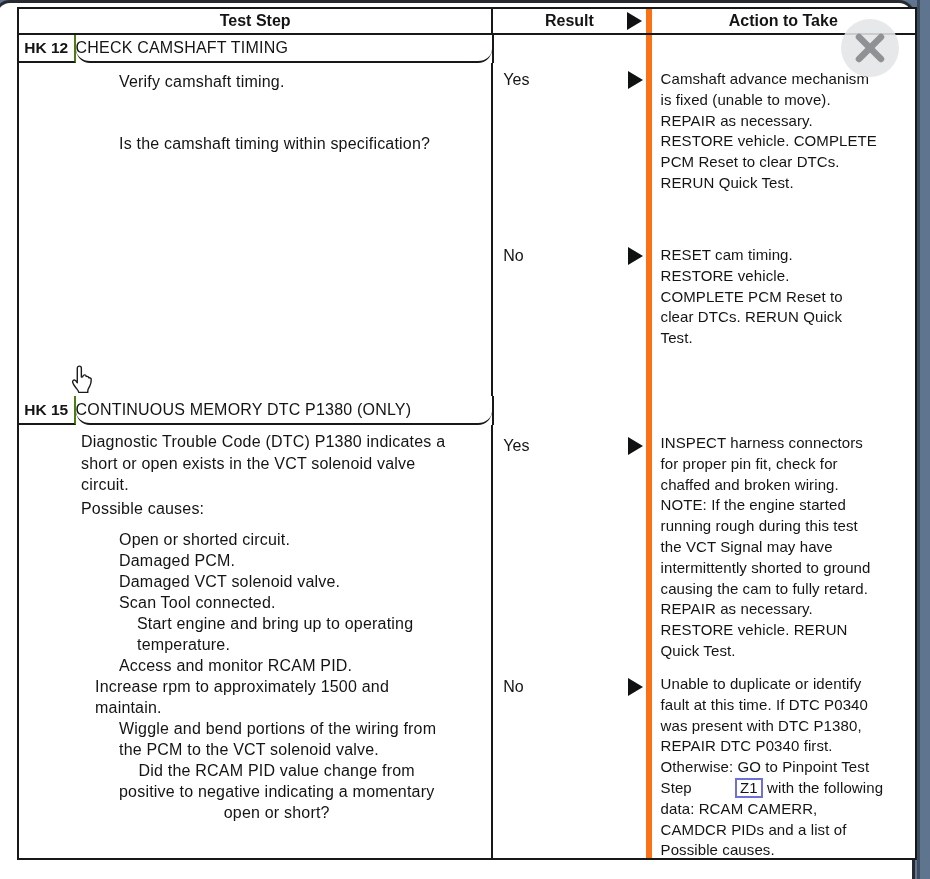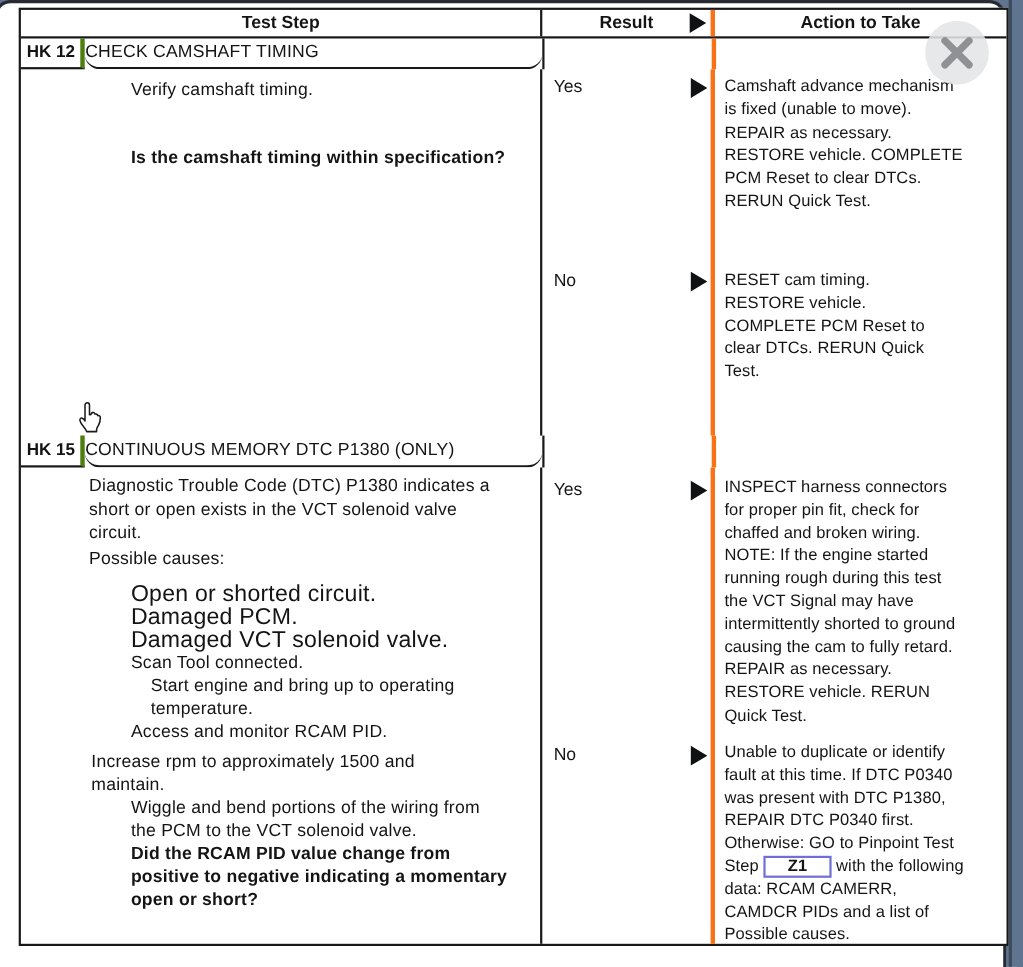--- a/index.html
+++ b/index.html
@@ -19,57 +19,57 @@
   .band-shadow{position:absolute;right:10px;top:0;width:3px;height:879px;background:rgba(20,26,36,.45);}
   
   .dtable{
     position:absolute;left:20px;top:4px;width:900px;
     border:2px solid #17181a;box-sizing:border-box;
     background:#fff;
   }
   .row{display:flex;box-sizing:border-box;}
   .c1{width:484px;box-sizing:border-box;}
   .c2{width:158px;border-left:2px solid #17181a;box-sizing:border-box;}
-  .c3{width:276px;border-left:4px solid #f97316;box-sizing:border-box;}
+  .c3{width:276px;border-left:6px solid #f97316;box-sizing:border-box;}
   .header-row{height:26px;border-bottom:2px solid #17181a;font-weight:bold;font-size:16px;}
   .header-row .cell{display:flex;align-items:center;justify-content:center;position:relative;}
   .tri{width:0;height:0;border-left:15px solid #101112;border-top:9px solid transparent;border-bottom:9px solid transparent;}
   .hdr-tri{position:absolute;right:4px;top:50%;transform:translateY(-50%);}
   .title-row{height:28px;}
-  .id-cell{width:56px;border-right:4px solid #4d7c0f;border-bottom:2px solid #17181a;
+  .id-cell{width:56px;border-right:2px solid #4d7c0f;border-bottom:2px solid #17181a;
     display:flex;align-items:center;justify-content:center;font-weight:bold;font-size:15.5px;}
   .title-cell{width:428px;border-bottom:2px solid #17181a;display:flex;align-items:center;
     font-size:16px;letter-spacing:.2px;border-radius:14px;}
   .body-row>div{position:relative;}
   .hk12-body{height:333px;}
   .hk15-body{height:433px;}
   
   .bullet-row{display:flex;padding-left:70px;font-size:16px;line-height:21px;letter-spacing:.2px;}
-  .dash-row{display:flex;padding-left:64px;font-size:21px;line-height:21px;letter-spacing:.2px;}
+  .dash-row{display:flex;padding-left:64px;font-size:16px;line-height:21px;letter-spacing:.2px;}
   .marker-box{width:30px;flex:none;padding-top:6px;}
   .dash-box{width:36px;flex:none;padding-top:9px;}
   .dot{width:9px;height:9px;border-radius:50%;background:#101112;}
   .dash{width:16px;height:2.5px;background:#101112;}
   .btext{white-space:pre-line;}
-  .bold{font-weight:bold;}
+  .bold{font-weight:normal;text-align:center;}
   .intro{margin:6px 0 0 62px;font-size:16px;line-height:21.5px;letter-spacing:.2px;white-space:pre-line;}
   .pc-label{margin:4px 0 0 62px;font-size:16px;letter-spacing:.2px;}
   .mt11{margin-top:11px;}
   
   .res{position:absolute;left:0;right:0;height:22px;display:flex;align-items:center;
     padding-left:10px;font-size:16px;}
   .res .tri{position:absolute;right:3px;top:50%;transform:translateY(-50%);}
   .act{position:absolute;left:9px;right:2px;font-size:15px;line-height:20.8px;
     letter-spacing:.1px;white-space:pre-line;}
   .res-yes12{top:6px;}   .act-yes12{top:6px;}
   .res-no12{top:182px;}  .act-no12{top:182px;}
   .res-yes15{top:10px;}  .act-yes15{top:8px;}
   .res-no15{top:251px;}  .act-no15{top:249px;}
-  .zlink{display:inline-block;border:2px solid #6f6fd8;padding:0 20px;font-weight:bold;
-    line-height:16px;color:#141414;}
+  .zlink{display:inline-block;border:2px solid #6f6fd8;padding:0 3px;font-weight:normal;
+    line-height:16px;color:#141414;margin-left:39px;}
   
   .close-btn{
     position:absolute;left:841px;top:19px;width:58px;height:58px;border-radius:50%;
     background:rgba(228,229,231,0.88);display:flex;align-items:center;justify-content:center;
     cursor:pointer;
   }
   
   .cursor{position:absolute;left:70px;top:364px;pointer-events:none;}
 </style>
 </head>
@@ -167,21 +167,21 @@
         </div>
         <div class="bullet-row" style="padding-left:82px;">
           <span class="marker-box" style="width:36px;"><span class="dot"></span></span>
           <span class="btext">Start engine and bring up to operating
 temperature.</span>
         </div>
         <div class="bullet-row" style="padding-left:64px;">
           <span class="marker-box" style="width:36px;"><span class="dot"></span></span>
           <span class="btext">Access and monitor RCAM PID.</span>
         </div>
-        <div class="bullet-row" style="padding-left:64px;flex-direction:column;">
+        <div class="bullet-row" style="padding-left:40px;">
           <span class="marker-box" style="width:36px;"><span class="dot"></span></span>
           <span class="btext">Increase rpm to approximately 1500 and
 maintain.</span>
         </div>
         <div class="bullet-row" style="padding-left:64px;">
           <span class="marker-box" style="width:36px;"><span class="dot"></span></span>
           <span class="btext">Wiggle and bend portions of the wiring from
 the PCM to the VCT solenoid valve.</span>
         </div>
         <div class="bullet-row" style="padding-left:64px;">

